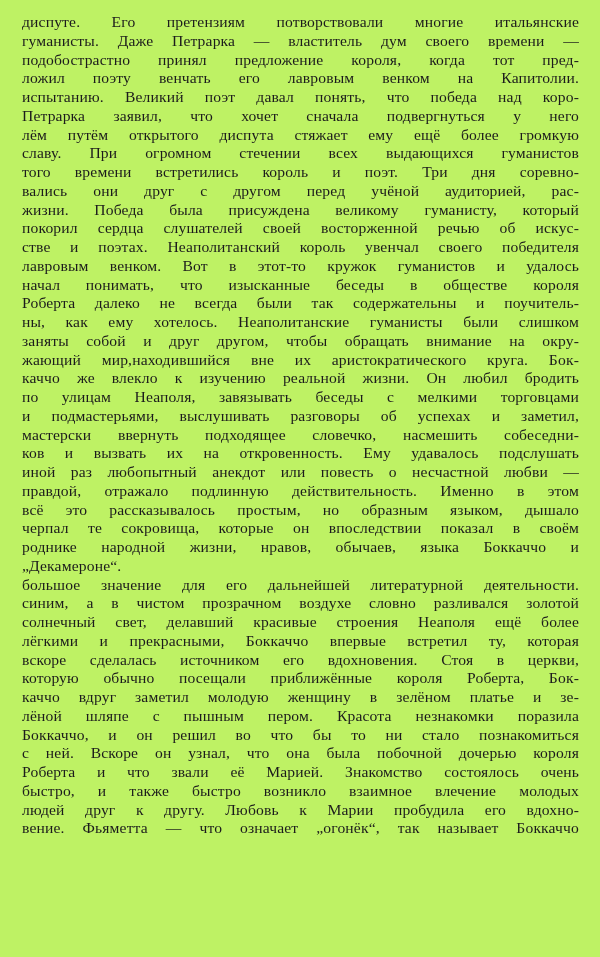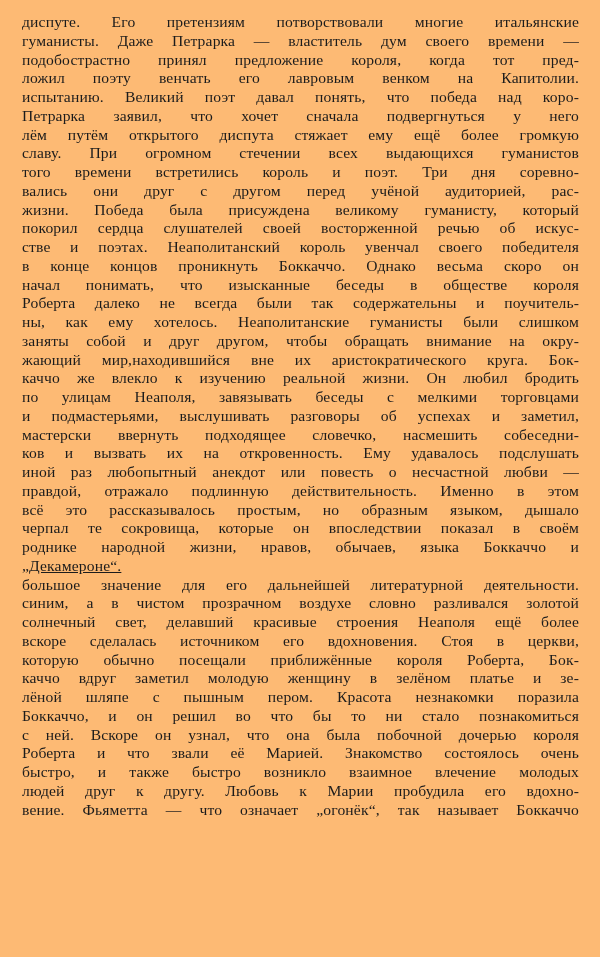--- a/index.html
+++ b/index.html
@@ -4,21 +4,21 @@
 <style>
   html, body {
     margin: 0;
     padding: 0;
     background: #f6f5f1;
   }
   .page {
     position: relative;
     width: 600px;
     height: 957px;
-    background: #fdba74;
+    background: #bef264;
     color: #1c1c1c;
     font-family: "Liberation Serif", "DejaVu Serif", serif;
     overflow: hidden;
     box-sizing: border-box;
   }
   .textblock {
     position: absolute;
     left: 22px;
     top: 13px;
     width: 557px;
@@ -30,21 +30,20 @@
     white-space: nowrap;
     text-align: justify;
     text-align-last: justify;
     letter-spacing: 0.15px;
     word-spacing: 1px;
   }
   
   .line.para-end {
     text-align: center;
     text-align-last: left;
-    text-decoration: underline;
   }
   
   .line.indent {
     padding-left: 29px;
     width: 528px;
   }
   .footer {
     position: absolute;
     left: 22px;
     top: 964px;
@@ -80,40 +79,41 @@
     <div class="line">ложил поэту венчать его лавровым венком на Капитолии.</div>
     <div class="line">испытанию. Великий поэт давал понять, что победа над коро-</div>
     <div class="line">Петрарка заявил, что хочет сначала подвергнуться у него</div>
     <div class="line">лём путём открытого диспута стяжает ему ещё более громкую</div>
     <div class="line">славу. При огромном стечении всех выдающихся гуманистов</div>
     <div class="line">того времени встретились король и поэт. Три дня соревно-</div>
     <div class="line">вались они друг с другом перед учёной аудиторией, рас-</div>
     <div class="line">жизни. Победа была присуждена великому гуманисту, который</div>
     <div class="line">покорил сердца слушателей своей восторженной речью об искус-</div>
     <div class="line">стве и поэтах. Неаполитанский король увенчал своего победителя</div>
-    <div class="line">в конце концов проникнуть Боккаччо. Однако весьма скоро он</div>
+    <div class="line">лавровым венком. Вот в этот-то кружок гуманистов и удалось</div>
     <div class="line">начал понимать, что изысканные беседы в обществе короля</div>
     <div class="line">Роберта далеко не всегда были так содержательны и поучитель-</div>
     <div class="line">ны, как ему хотелось. Неаполитанские гуманисты были слишком</div>
     <div class="line">заняты собой и друг другом, чтобы обращать внимание на окру-</div>
     <div class="line">жающий мир,находившийся вне их аристократического круга. Бок-</div>
     <div class="line">каччо же влекло к изучению реальной жизни. Он любил бродить</div>
     <div class="line">по улицам Неаполя, завязывать беседы с мелкими торговцами</div>
     <div class="line">и подмастерьями, выслушивать разговоры об успехах и заметил,</div>
     <div class="line">мастерски ввернуть подходящее словечко, насмешить собеседни-</div>
     <div class="line">ков и вызвать их на откровенность. Ему удавалось подслушать</div>
     <div class="line">иной раз любопытный анекдот или повесть о несчастной любви —</div>
     <div class="line">правдой, отражало подлинную действительность. Именно в этом</div>
     <div class="line">всё это рассказывалось простым, но образным языком, дышало</div>
     <div class="line">черпал те сокровища, которые он впоследствии показал в своём</div>
     <div class="line">роднике народной жизни, нравов, обычаев, языка Боккаччо и</div>
     <div class="line para-end">„Декамероне“.</div>
     <div class="line">большое значение для его дальнейшей литературной деятельности.</div>
     <div class="line">синим, а в чистом прозрачном воздухе словно разливался золотой</div>
     <div class="line">солнечный свет, делавший красивые строения Неаполя ещё более</div>
+    <div class="line">лёгкими и прекрасными, Боккаччо впервые встретил ту, которая</div>
     <div class="line">вскоре сделалась источником его вдохновения. Стоя в церкви,</div>
     <div class="line">которую обычно посещали приближённые короля Роберта, Бок-</div>
     <div class="line">каччо вдруг заметил молодую женщину в зелёном платье и зе-</div>
     <div class="line">лёной шляпе с пышным пером. Красота незнакомки поразила</div>
     <div class="line">Боккаччо, и он решил во что бы то ни стало познакомиться</div>
     <div class="line">с ней. Вскоре он узнал, что она была побочной дочерью короля</div>
     <div class="line">Роберта и что звали её Марией. Знакомство состоялось очень</div>
     <div class="line">быстро, и также быстро возникло взаимное влечение молодых</div>
     <div class="line">людей друг к другу. Любовь к Марии пробудила его вдохно-</div>
     <div class="line">вение. Фьяметта — что означает „огонёк“, так называет Боккаччо</div>

